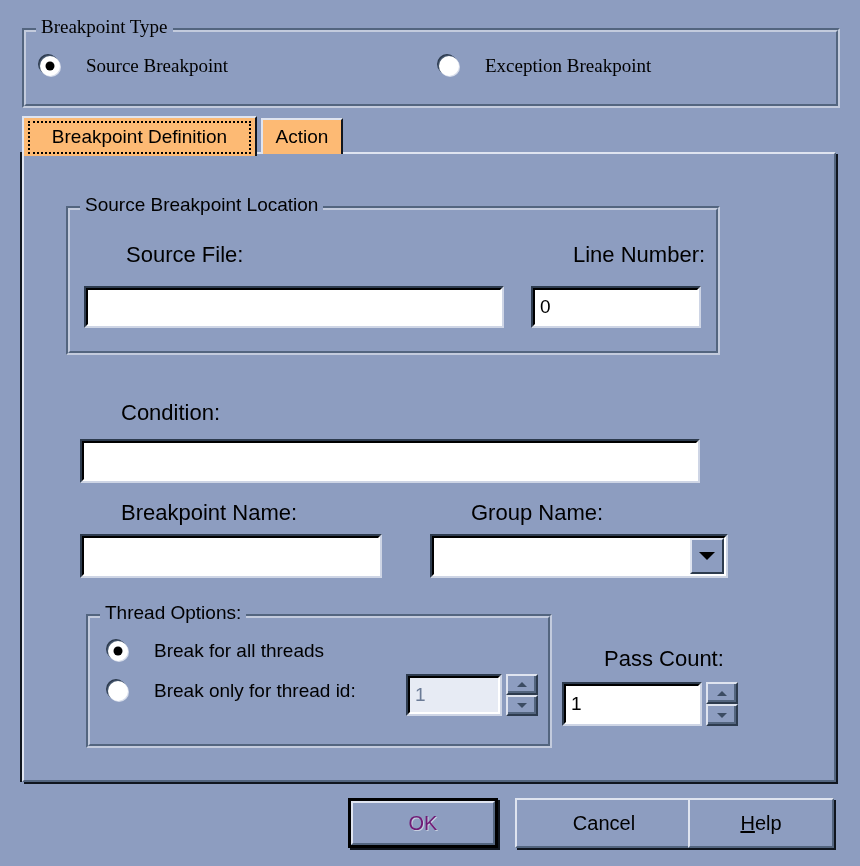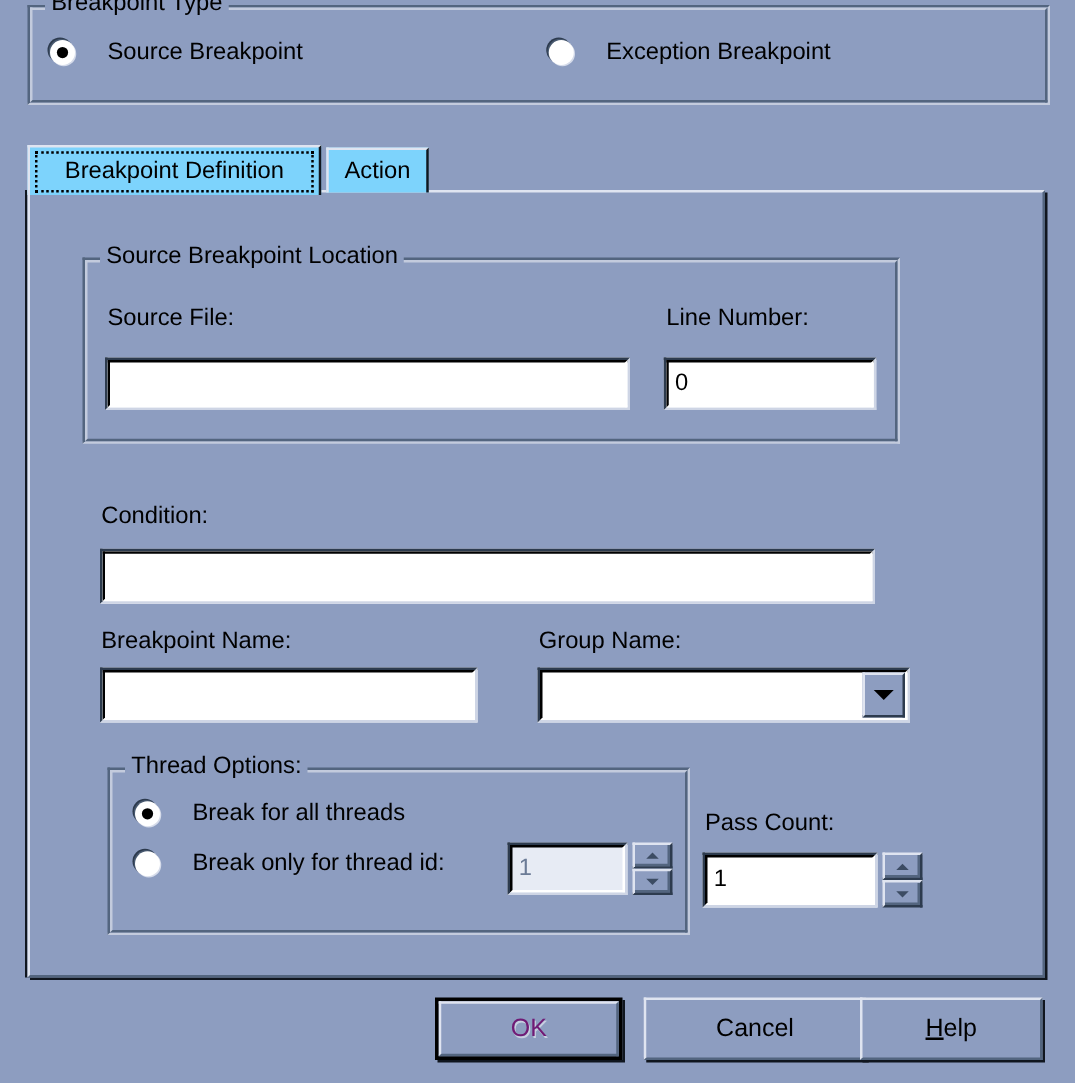--- a/index.html
+++ b/index.html
@@ -42,23 +42,24 @@
     padding: 0 5px;
     font-size: 19px;
     line-height: 22px;
     white-space: nowrap;
     z-index: 3;
   }
 
   
   #type-group {
     left: 22px;
-    top: 4px;
+    top: 28px;
     width: 814px;
     height: 76px;
+    font-family: Liberation Serif, serif;
   }
 
   .radio-row {
     position: absolute;
     display: flex;
     align-items: center;
     z-index: 4;
   }
   .radio {
     width: 20px;
@@ -99,21 +100,21 @@
     z-index: 6;
   }
   .tab {
     position: absolute;
     top: 0;
     height: 36px;
     box-sizing: border-box;
     display: flex;
     align-items: center;
     justify-content: center;
-    background: #7dd3fc;
+    background: #fdba74;
     border-top: 2px solid #dfe4f0;
     border-left: 2px solid #dfe4f0;
     border-right: 2px solid #10161f;
     padding: 0 12px;
     line-height: 20px;
     white-space: nowrap;
   }
   .tab.selected {
     top: -2px;
     height: 40px;
@@ -179,21 +180,22 @@
     background: #e7ebf4;
   }
   .field.disabled .value {
     color: #6b7b96;
   }
 
   .caption {
     position: absolute;
     white-space: nowrap;
     line-height: 22px;
-    font-size: 19px;
+    font-size: 22px;
+    margin-left: 40px;
   }
 
   
   .combo-button {
     position: absolute;
     right: 2px;
     top: 2px;
     bottom: 2px;
     width: 34px;
     box-sizing: border-box;

